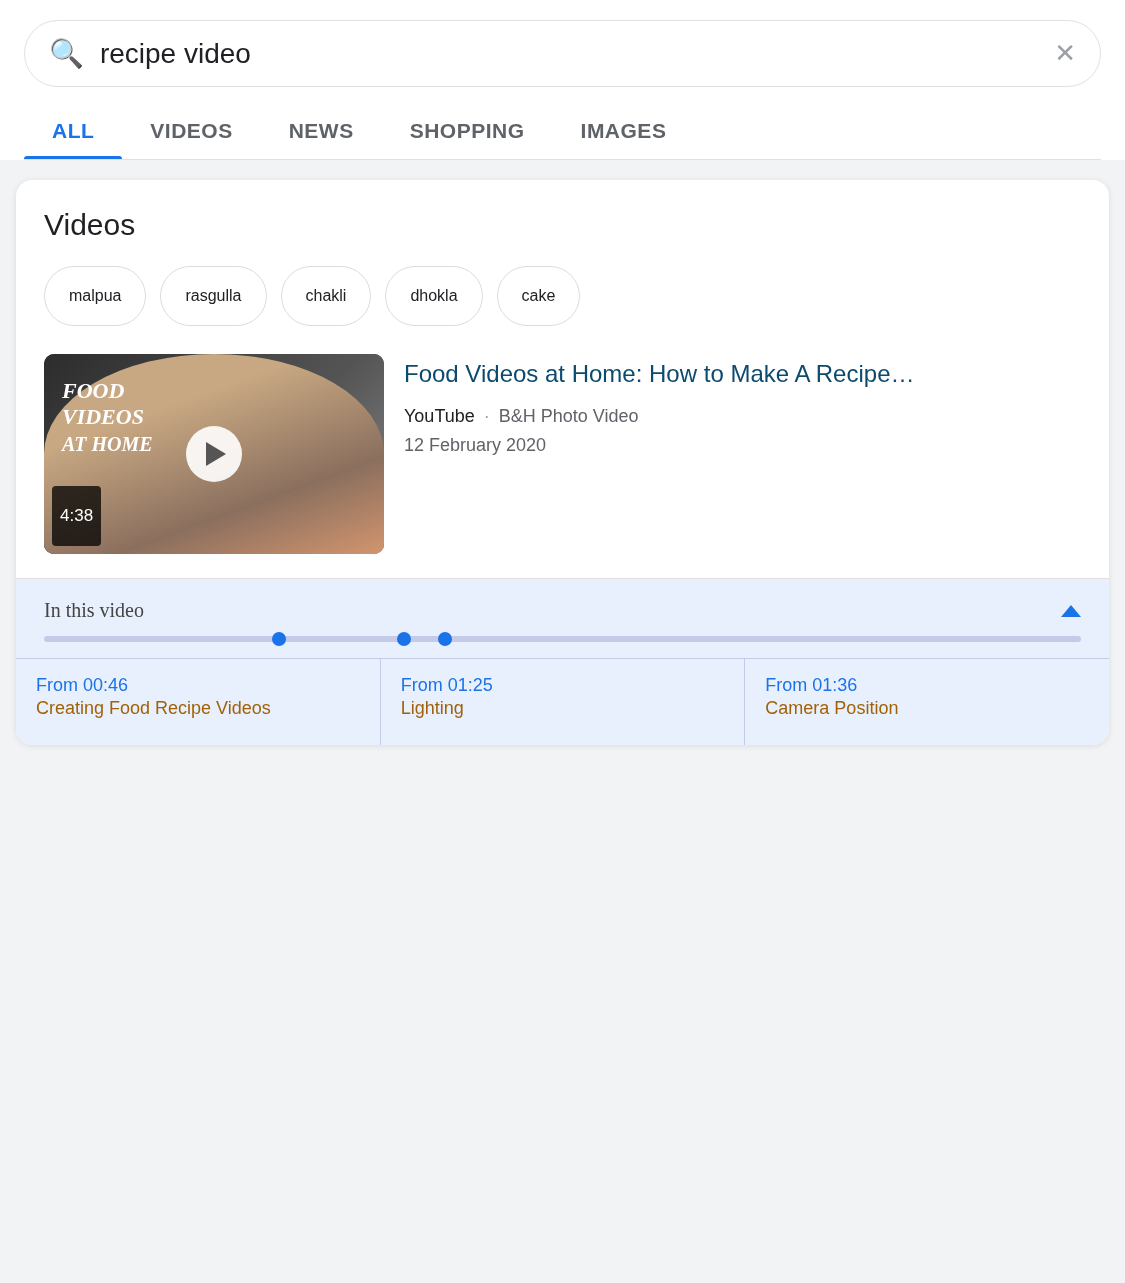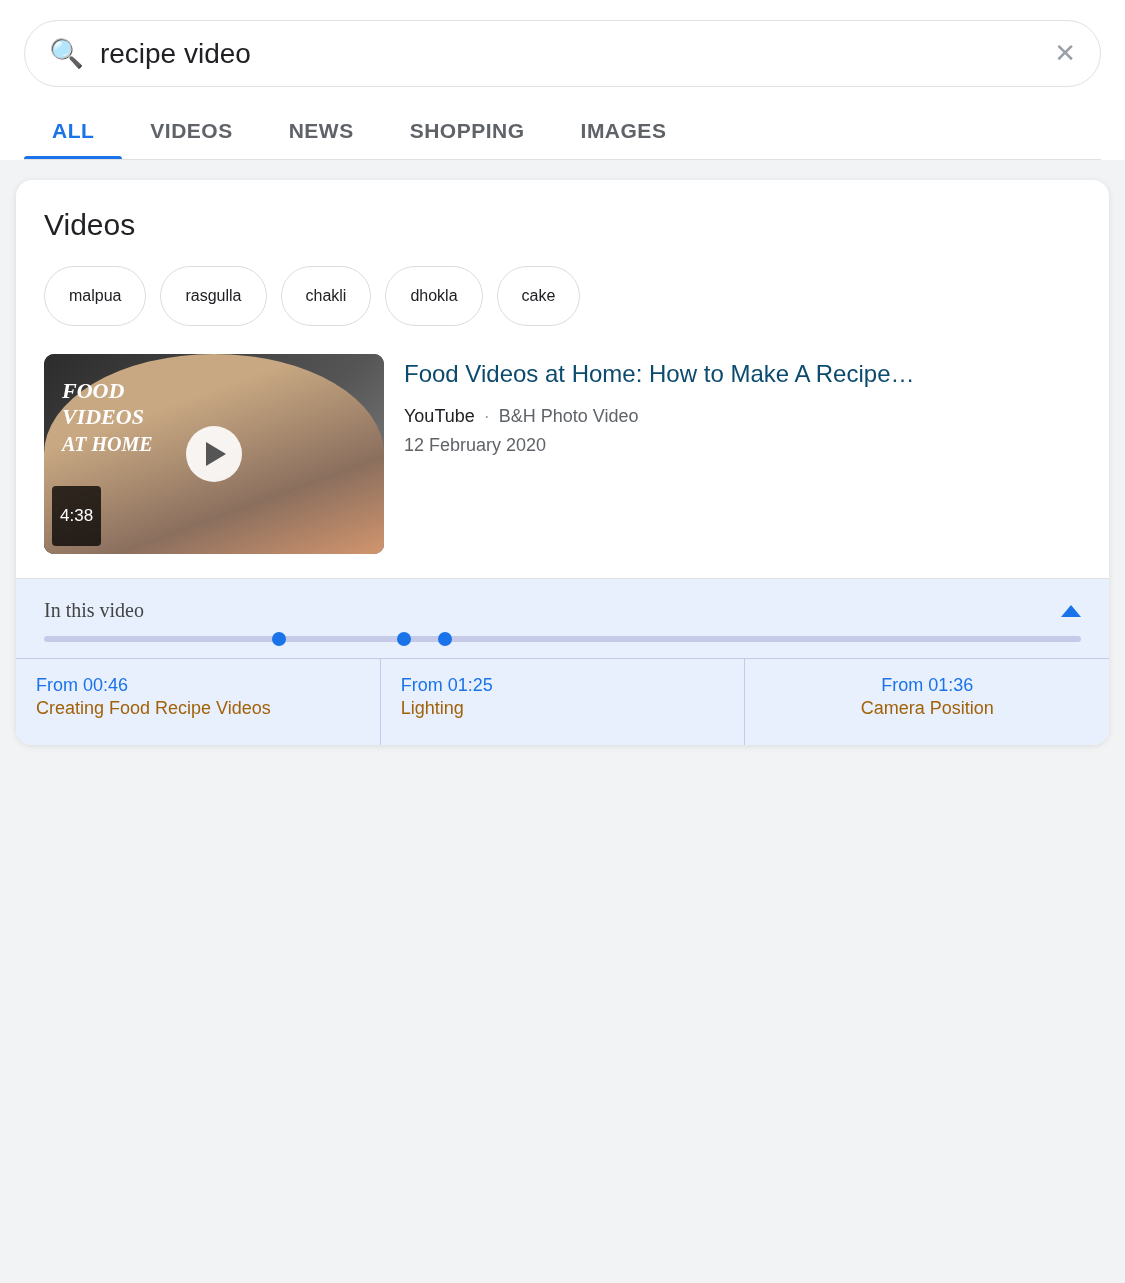--- a/index.html
+++ b/index.html
@@ -297,21 +297,20 @@
     }
 
     .segment {
       flex: 1;
       padding: 16px 20px 24px 20px;
       border-right: 1px solid #c5cae9;
     }
 
     .segment:last-child {
       border-right: none;
-      text-align: center;
     }
 
     .segment-time {
       font-size: 18px;
       color: #1a73e8;
       font-weight: 400;
       cursor: pointer;
     }
 
     .segment-desc {

